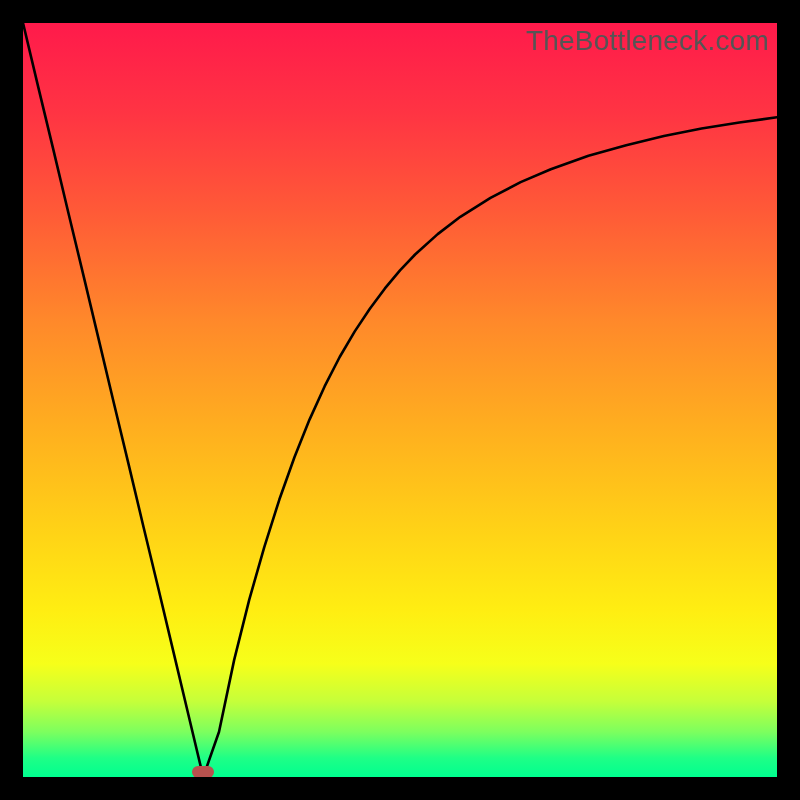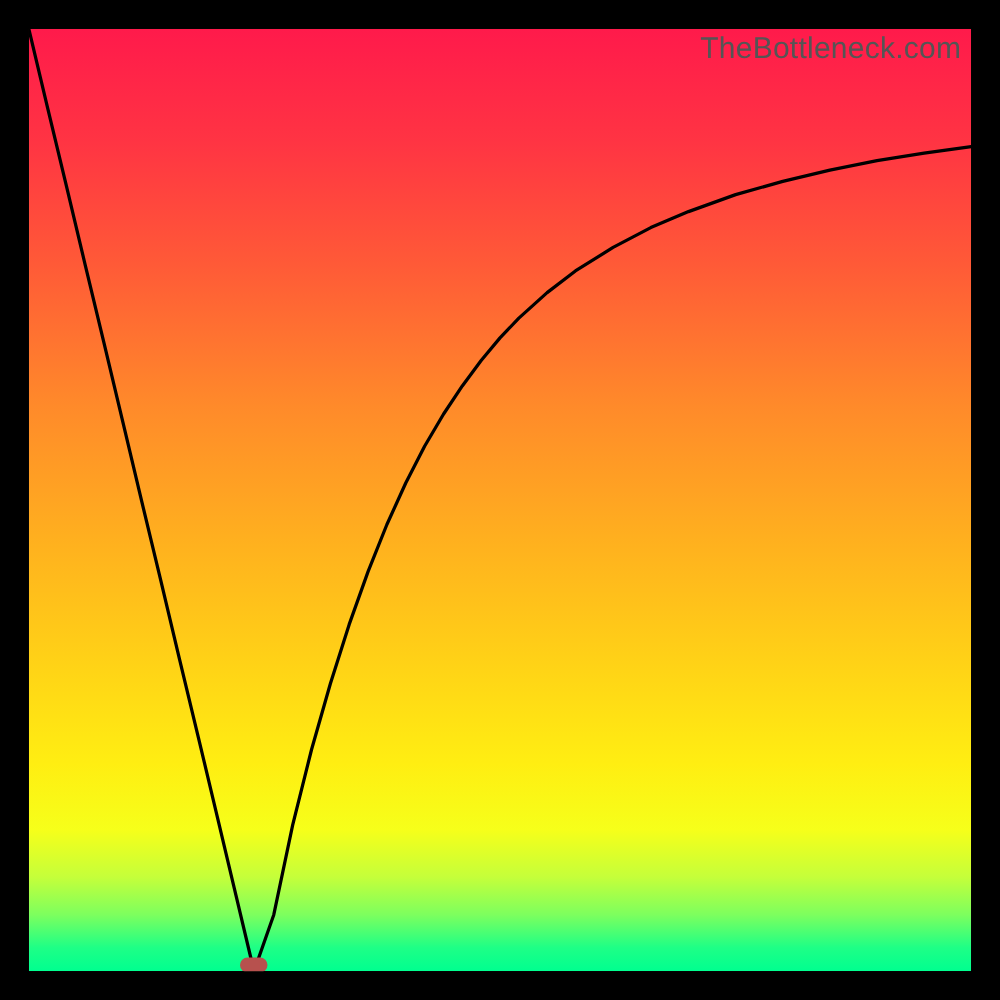--- a/index.html
+++ b/index.html
@@ -25,21 +25,21 @@
     top: 23px;
     width: 754px;
     height: 754px;
     overflow: hidden;
   }
   .watermark {
     position: absolute;
     top: 2px;
     right: 8px;
     color: #555;
-    font-size: 24px;
+    font-size: 28px;
     font-weight: 500;
     letter-spacing: 0.2px;
     z-index: 10;
   }
   .marker {
     position: absolute;
     width: 22px;
     height: 12px;
     border-radius: 6px;
     transform: translate(-50%, -50%);

